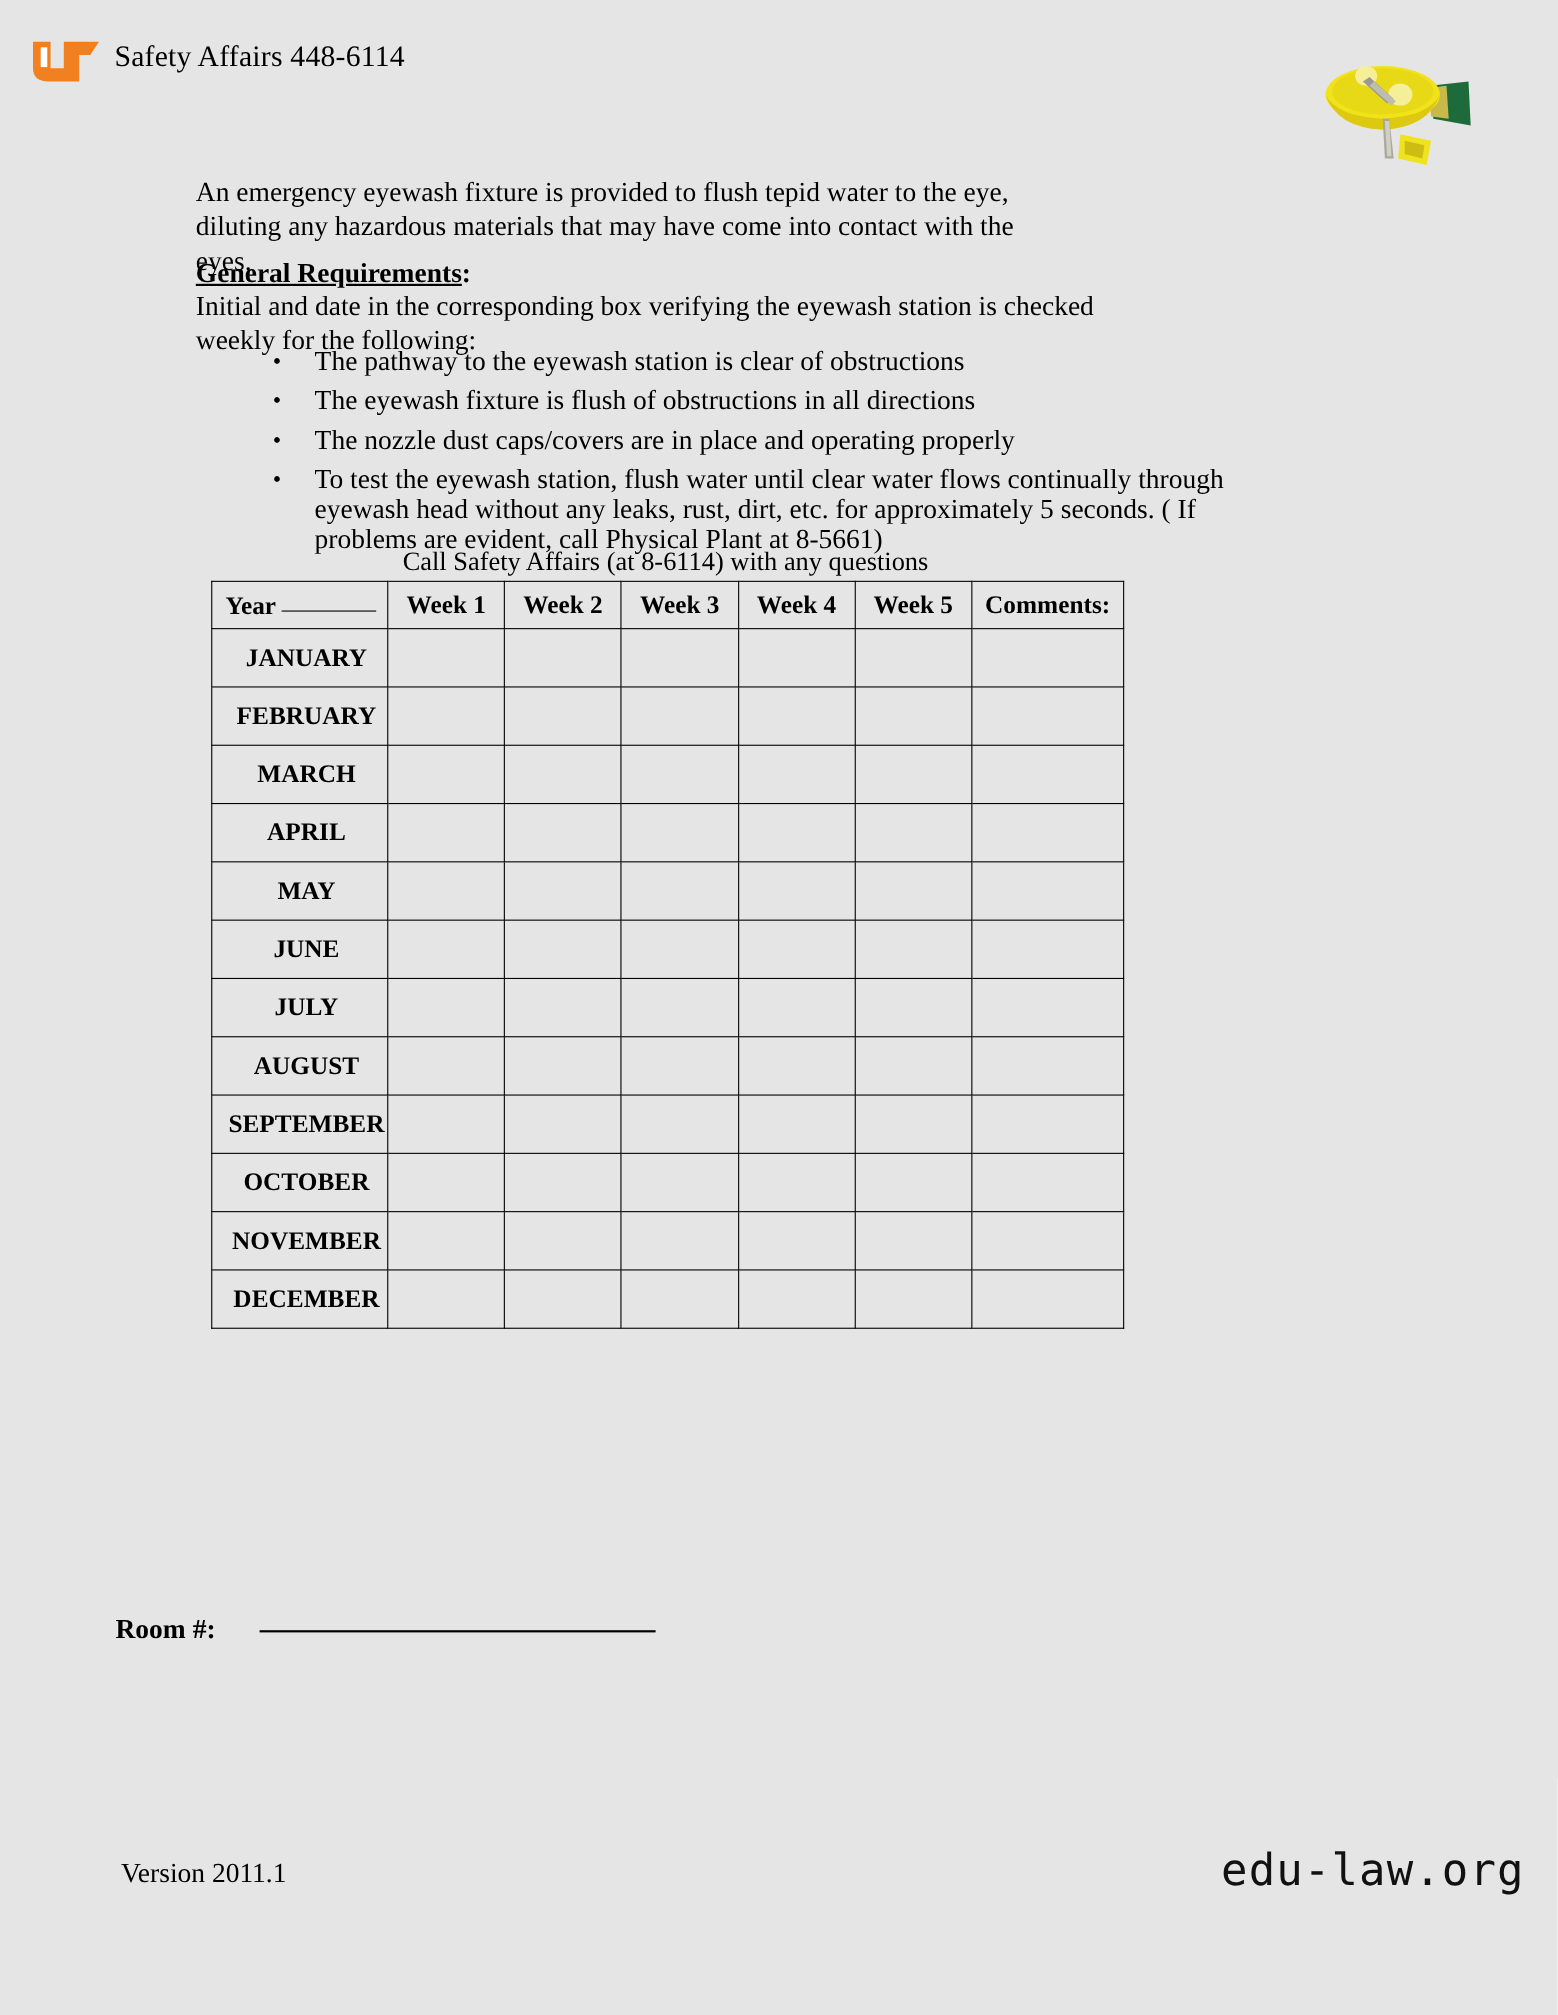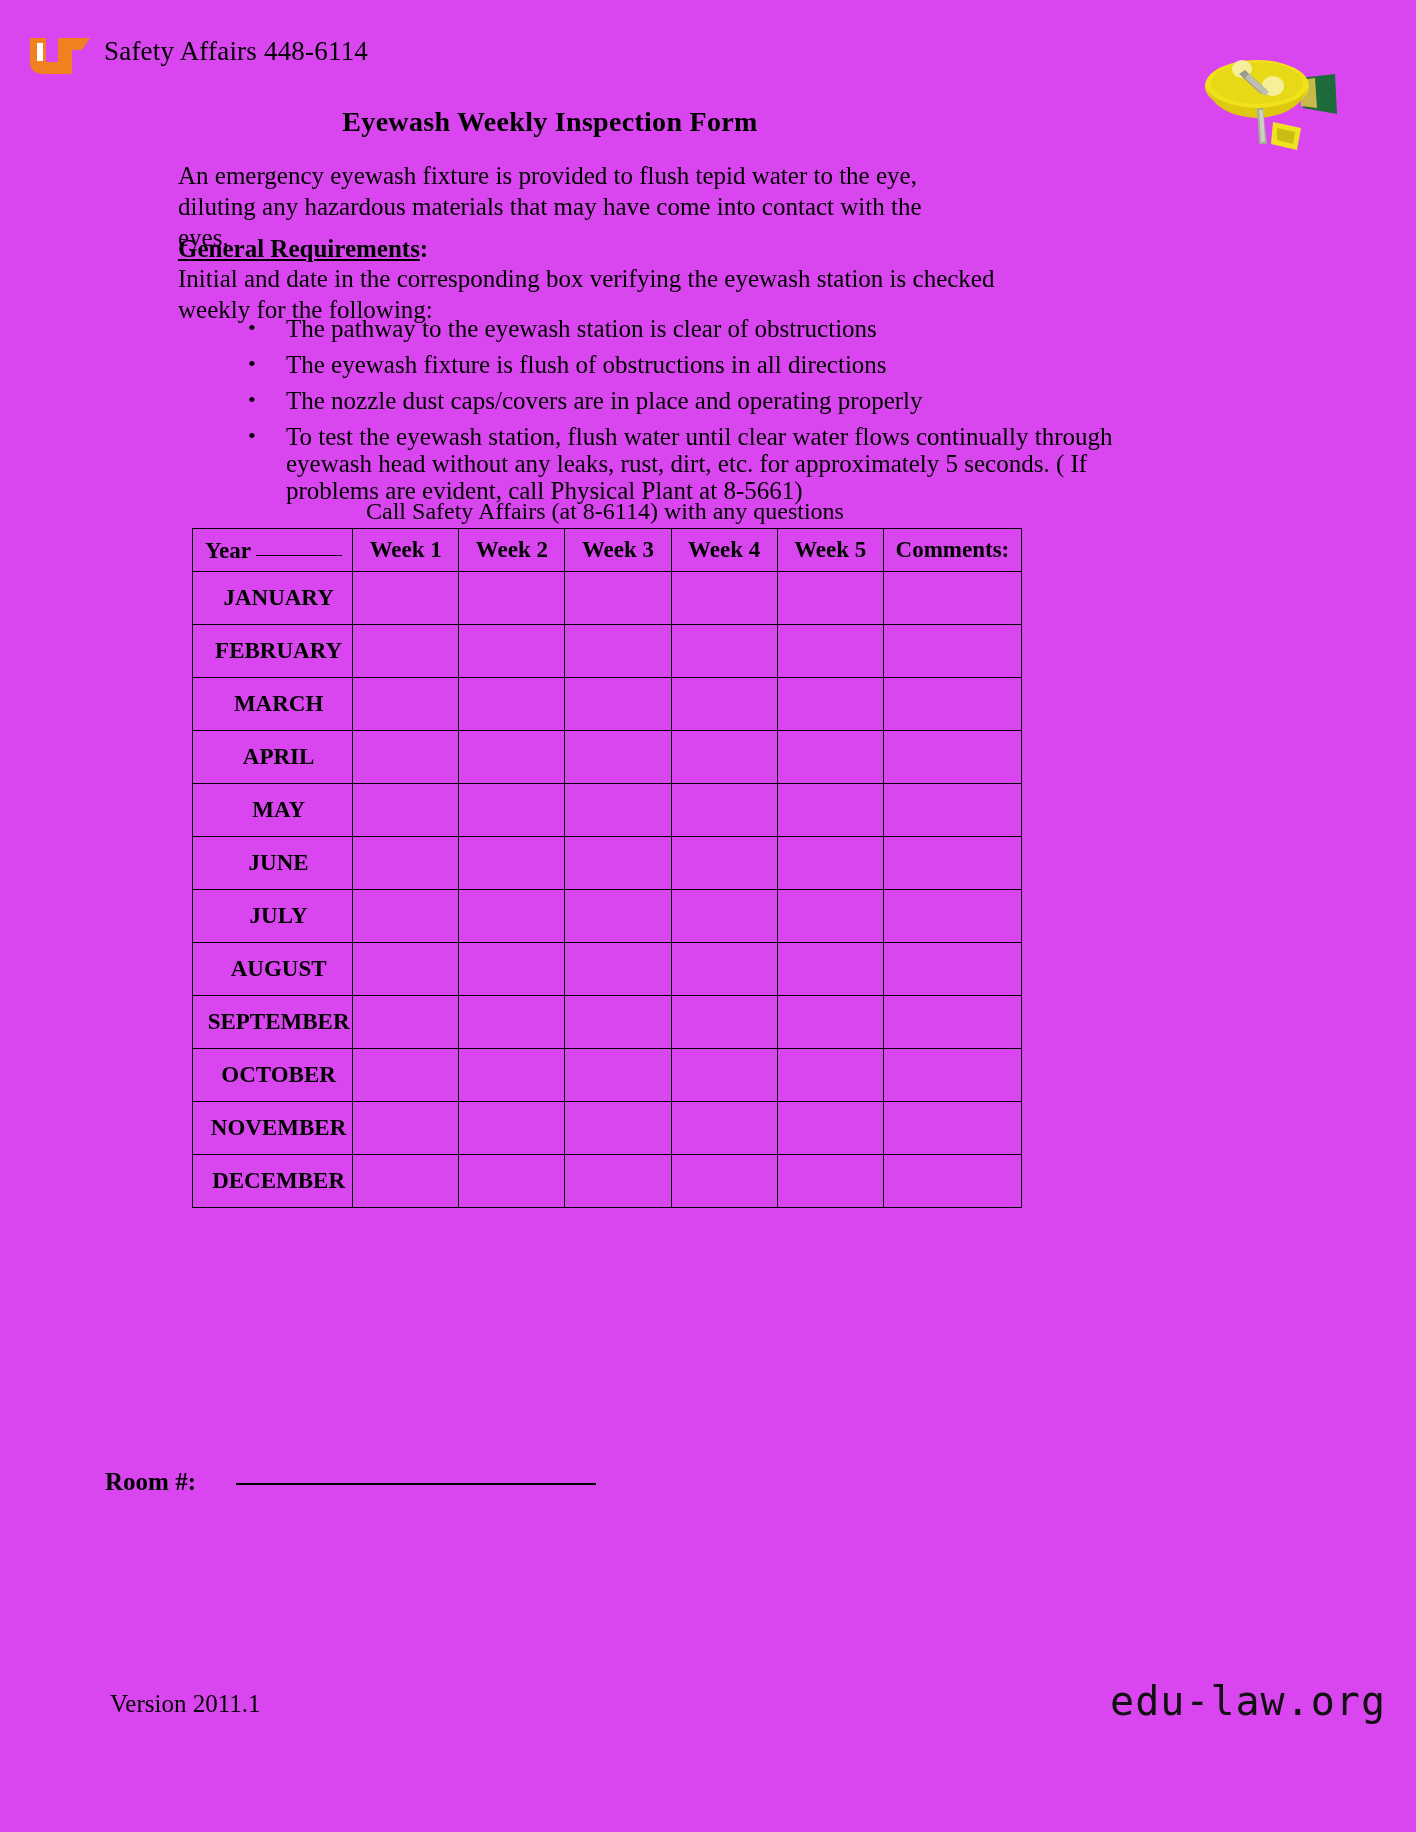--- a/index.html
+++ b/index.html
@@ -13,21 +13,21 @@
     position: relative;
     font-family: "Liberation Serif", "DejaVu Serif", serif;
     color: #000000;
     overflow: hidden;
   }
 
   .page {
     position: relative;
     width: 1416px;
     height: 1832px;
-    background: #d946ef;
+    background: #e5e5e5;
   }
 
   
   .header {
     position: absolute;
     top: 18px;
     left: 0;
     width: 1416px;
     height: 120px;
   }
@@ -254,21 +254,20 @@
 
         <path d="M62 72 L68 72 L72 108 L64 108 Z" fill="#a8a89c"></path>
         <path d="M64 74 L68 74 L70 106 L66 106 Z" fill="#cfcfc2"></path>
 
         <path d="M78 86 L106 92 L102 114 L76 108 Z" fill="#efe31f"></path>
         <path d="M82 92 L100 96 L98 108 L82 104 Z" fill="#cbbd12"></path>
       </svg>
     </span>
   </div>
 
-  <div class="doc-title">Eyewash Weekly Inspection Form</div>
 
   <div class="intro">An emergency eyewash fixture is provided to flush tepid water to the eye, diluting any hazardous materials that may have come into contact with the eyes.</div>
 
   <div class="gen-req-head">
     <span class="u">General Requirements</span><span>:</span>
   </div>
 
   <div class="gen-req-body">Initial and date in the corresponding box verifying the eyewash station is checked weekly for the following:</div>
 
   <ul class="reqs">

